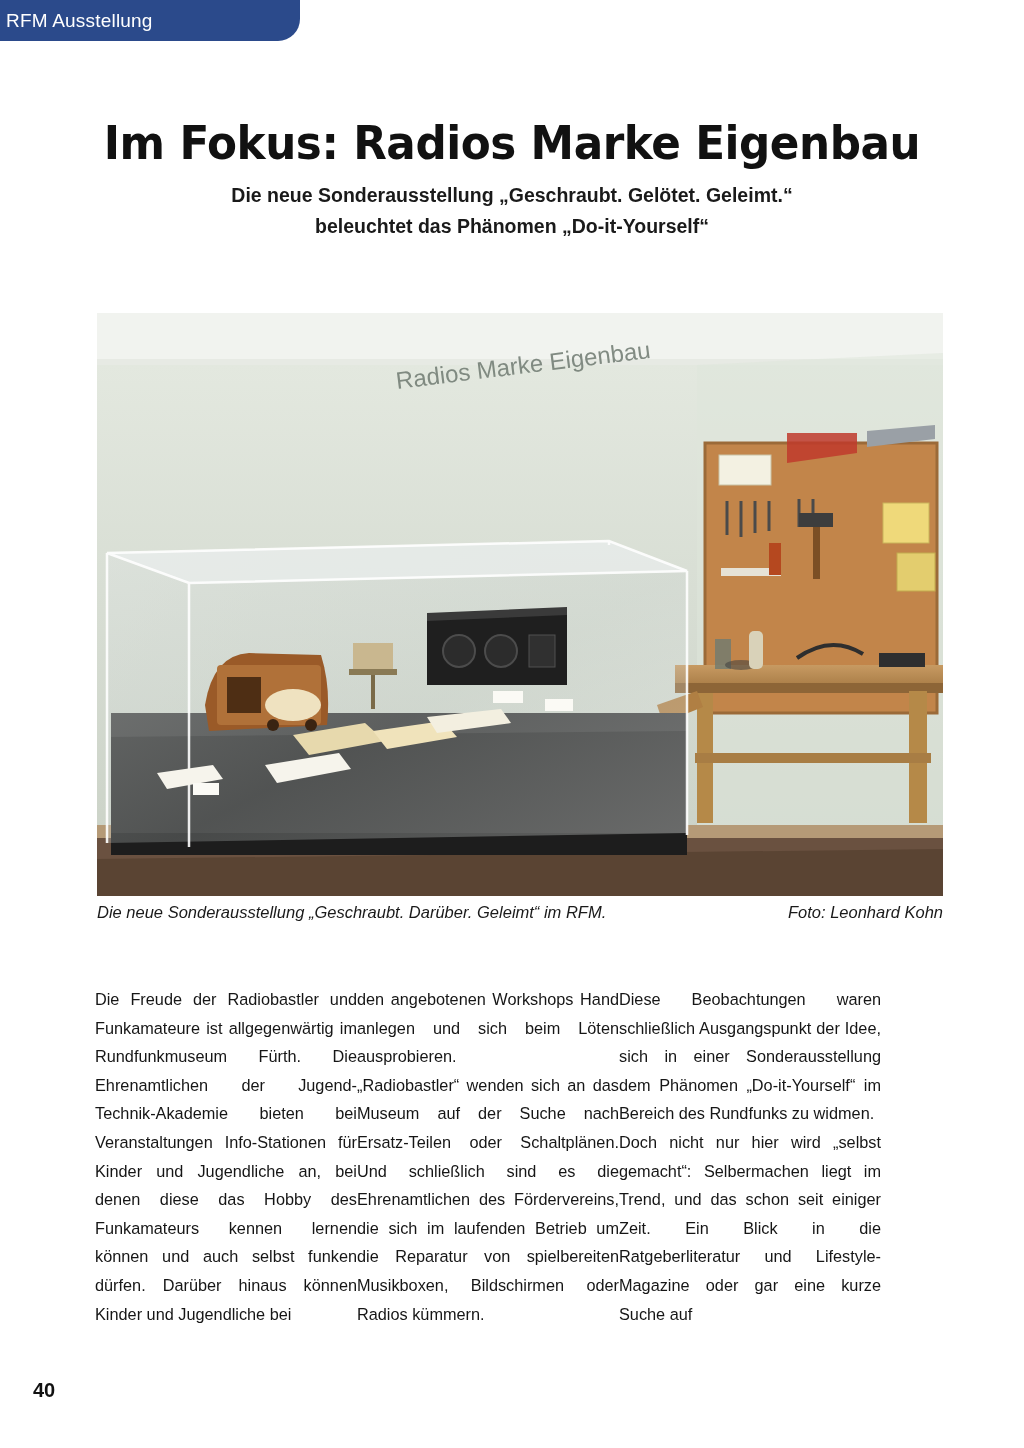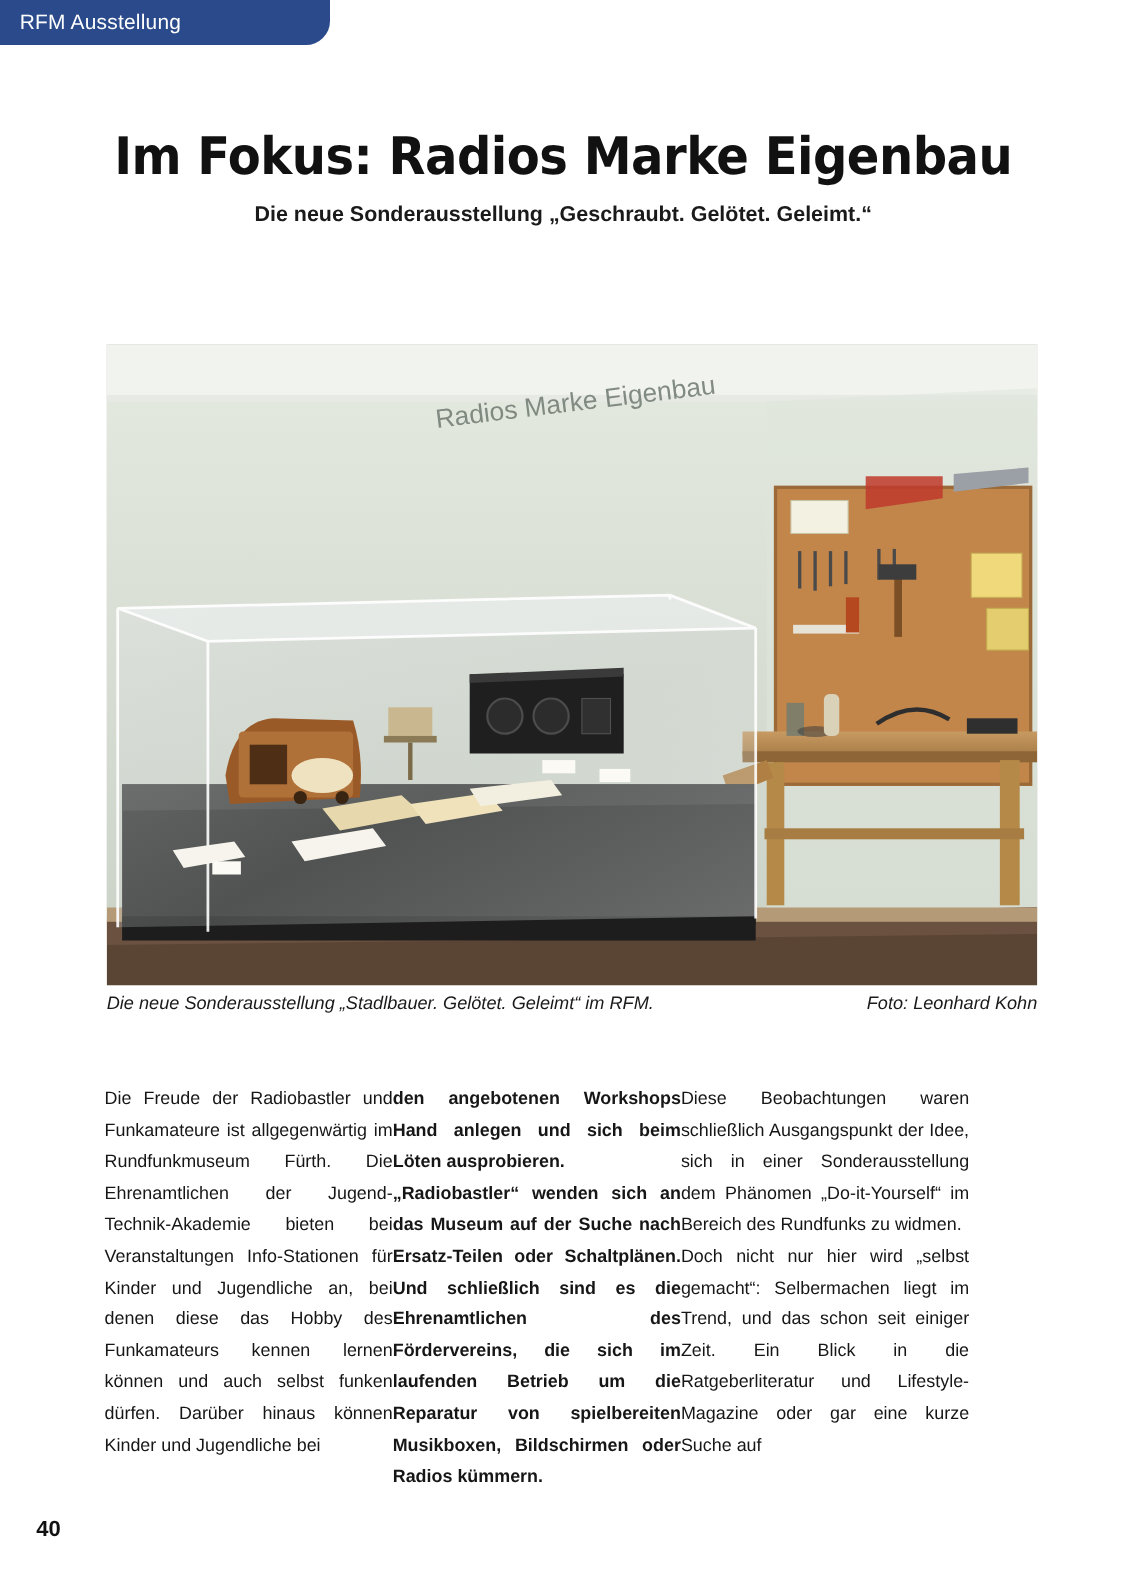--- a/index.html
+++ b/index.html
@@ -25,21 +25,21 @@
     height: 41px;
     background: #2b4a8b;
     border-bottom-right-radius: 22px;
     display: flex;
     align-items: center;
   }
   .tab-label {
     color: #ffffff;
     font-size: 19px;
     letter-spacing: 0.2px;
-    padding-left: 18px;
+    padding-left: 6px;
     font-family: "Liberation Sans", sans-serif;
   }
 
   
   .headline {
     position: absolute;
     top: 84px;
     left: 0;
     width: 1024px;
     text-align: center;
@@ -133,20 +133,21 @@
 <body>
 
 <div class="tab">
   <span class="tab-label">RFM Ausstellung</span>
 </div>
 
 <h1 class="headline">Im Fokus: Radios Marke Eigenbau</h1>
 
 <div class="deck">
   <div>Die neue Sonderausstellung „Geschraubt. Gelötet. Geleimt.“</div>
+  <div>beleuchtet das Phänomen „Do-it-Yourself“</div>
 </div>
 
 <div class="photo">
   <svg width="846" height="583" viewBox="0 0 846 583">
     <defs>
       <linearGradient id="wallg" x1="0" y1="0" x2="0" y2="1">
         <stop offset="0%" stop-color="#e3e8df"></stop>
         <stop offset="100%" stop-color="#ccd3c8"></stop>
       </linearGradient>
       <linearGradient id="caseg" x1="0" y1="0" x2="1" y2="1">
@@ -250,30 +251,30 @@
     <polygon points="168,452 242,440 254,456 180,470" fill="#f6f4ec"></polygon>
     <polygon points="60,460 116,452 126,466 70,476" fill="#f6f4ec"></polygon>
 
     <rect x="396" y="378" width="30" height="12" fill="#fbfaf5"></rect>
     <rect x="448" y="386" width="28" height="12" fill="#fbfaf5"></rect>
     <rect x="96" y="470" width="26" height="12" fill="#fbfaf5"></rect>
   </svg>
 </div>
 
 <div class="caption-row">
-  <span>Die neue Sonderausstellung „Stadlbauer. Gelötet. Geleimt“ im RFM.</span>
+  <span>Die neue Sonderausstellung „Geschraubt. Darüber. Geleimt“ im RFM.</span>
   <span>Foto: Leonhard Kohn</span>
 </div>
 
 <div class="columns">
   <div class="col">
     <p>Die Freude der Radiobastler und Funkamateure ist allgegenwärtig im Rundfunkmuseum Fürth. Die Ehrenamtlichen der Jugend-Technik-Akademie bieten bei Veranstaltungen Info-Stationen für Kinder und Jugendliche an, bei denen diese das Hobby des Funkamateurs kennen lernen können und auch selbst funken dürfen. Darüber hinaus können Kinder und Jugendliche bei</p>
   </div>
   <div class="col">
-    <p style="white-space: pre-line; font-weight: bold;">den angebotenen Workshops Hand anlegen und sich beim Löten ausprobieren.
+    <p style="white-space: pre-line;">den angebotenen Workshops Hand anlegen und sich beim Löten ausprobieren.
 „Radiobastler“ wenden sich an das Museum auf der Suche nach Ersatz-Teilen oder Schaltplänen. Und schließlich sind es die Ehrenamtlichen des Fördervereins, die sich im laufenden Betrieb um die Reparatur von spielbereiten Musikboxen, Bildschirmen oder Radios kümmern.</p>
   </div>
   <div class="col">
     <p style="white-space: pre-line;">Diese Beobachtungen waren schließlich Ausgangspunkt der Idee, sich in einer Sonderausstellung dem Phänomen „Do-it-Yourself“ im Bereich des Rundfunks zu widmen.
 Doch nicht nur hier wird „selbst gemacht“: Selbermachen liegt im Trend, und das schon seit einiger Zeit. Ein Blick in die Ratgeberliteratur und Lifestyle-Magazine oder gar eine kurze Suche auf</p>
   </div>
 </div>
 
 <div class="footer">
   <span class="folio">40</span>

